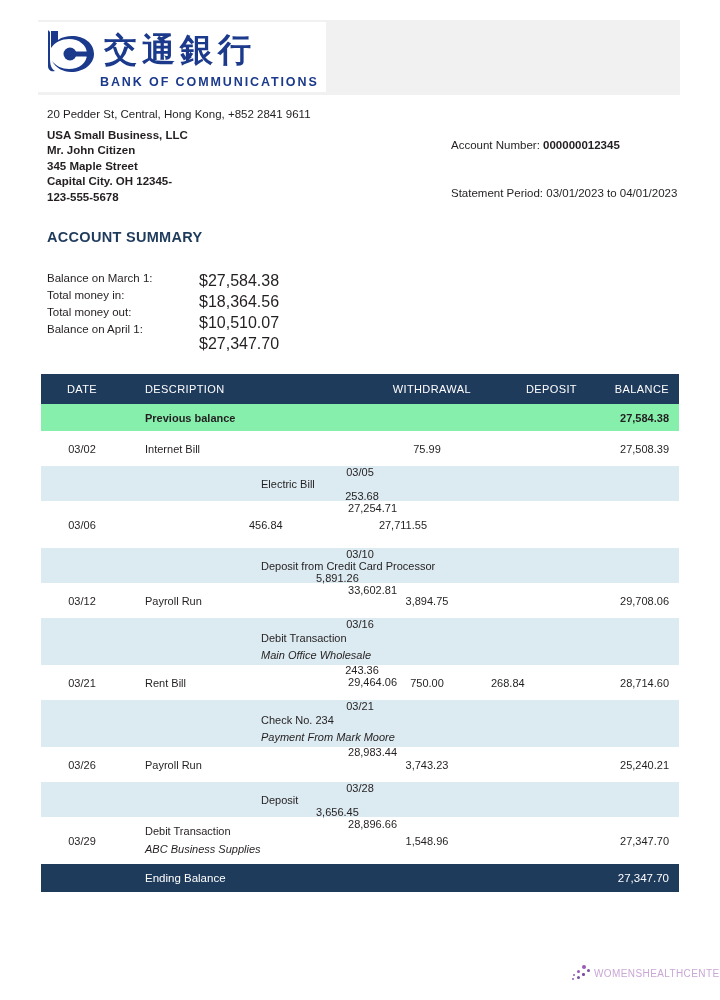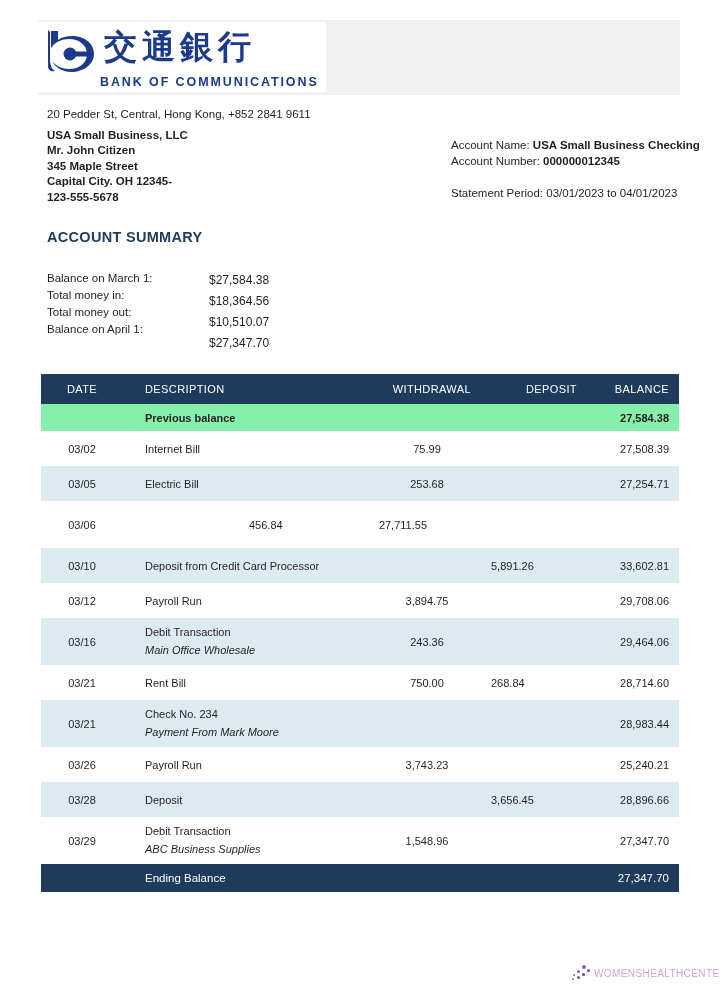--- a/index.html
+++ b/index.html
@@ -41,21 +41,21 @@
     align-items: center;
     padding-left: 4px;
   }
   .logo-mark {
     width: 56px;
     height: 48px;
     flex: none;
     margin-right: 6px;
   }
   .logo-cn {
-    font-family: Liberation Mono, monospace;
+    font-family: Liberation Sans, sans-serif;
     font-size: 33px;
     font-weight: bold;
     color: #1b3a8c;
     letter-spacing: 5px;
     line-height: 1;
     white-space: nowrap;
   }
   .logo-en {
     font-size: 12.5px;
     font-weight: bold;
@@ -119,23 +119,23 @@
   .summary-labels {
     position: absolute;
     left: 47px;
     top: 270px;
     font-size: 11.5px;
     line-height: 17px;
     color: #231f20;
   }
   .summary-values {
     position: absolute;
-    left: 209px;
+    left: 199px;
     top: 272px;
-    font-size: 12px;
+    font-size: 16px;
     line-height: 17px;
     color: #231f20;
   }
   .summary-values div { margin-top: 4px; }
   .summary-values div:first-child { margin-top: 0; }
 
   
   .table {
     position: absolute;
     left: 41px;
@@ -154,21 +154,21 @@
     height: 30px;
     font-size: 11px;
     letter-spacing: 0.4px;
   }
   .tfoot {
     background: #1f3b5c;
     color: #ffffff;
     height: 28px;
     font-size: 11.5px;
   }
-  .alt { background: #dceaf1; }
+  .alt { background: #dceaf1; flex-direction: column; }
   .plain { background: #ffffff; }
   .prev { background: #86efac; height: 27px; font-weight: bold; }
 
   .c-date  { width: 82px; flex: none; text-align: center; }
   .c-desc  { width: 242px; flex: none; padding-left: 22px; box-sizing: border-box; }
   .c-wd    { width: 120px; flex: none; padding-left: 4px; box-sizing: border-box; text-align: center; }
   .c-dep   { width: 100px; flex: none; padding-left: 6px; box-sizing: border-box; }
   .c-bal   { width: 94px; flex: none; text-align: right; padding-right: 10px; box-sizing: border-box; }
 
   .thead .c-wd  { text-align: right; padding-right: 14px; padding-left: 0; }
@@ -227,24 +227,20 @@
 <div class="customer">
   <div>USA Small Business, LLC</div>
   <div>Mr. John Citizen</div>
   <div>345 Maple Street</div>
   <div>Capital City. OH 12345-</div>
   <div>123-555-5678</div>
 </div>
 
 <div class="acct-info">
   <div>
-    <span>Account Name:</span>
-    <span class="b">USA Small Business Checking</span>
-  </div>
-  <div>
     <span>Account Number:</span>
     <span class="b">000000012345</span>
   </div>
 </div>
 <div class="acct-period">Statement Period: 03/01/2023 to 04/01/2023</div>
 
 <div class="summary-title">ACCOUNT SUMMARY</div>
 <div class="summary-labels">
   <div>Balance on March 1:</div>
   <div>Total money in:</div>

